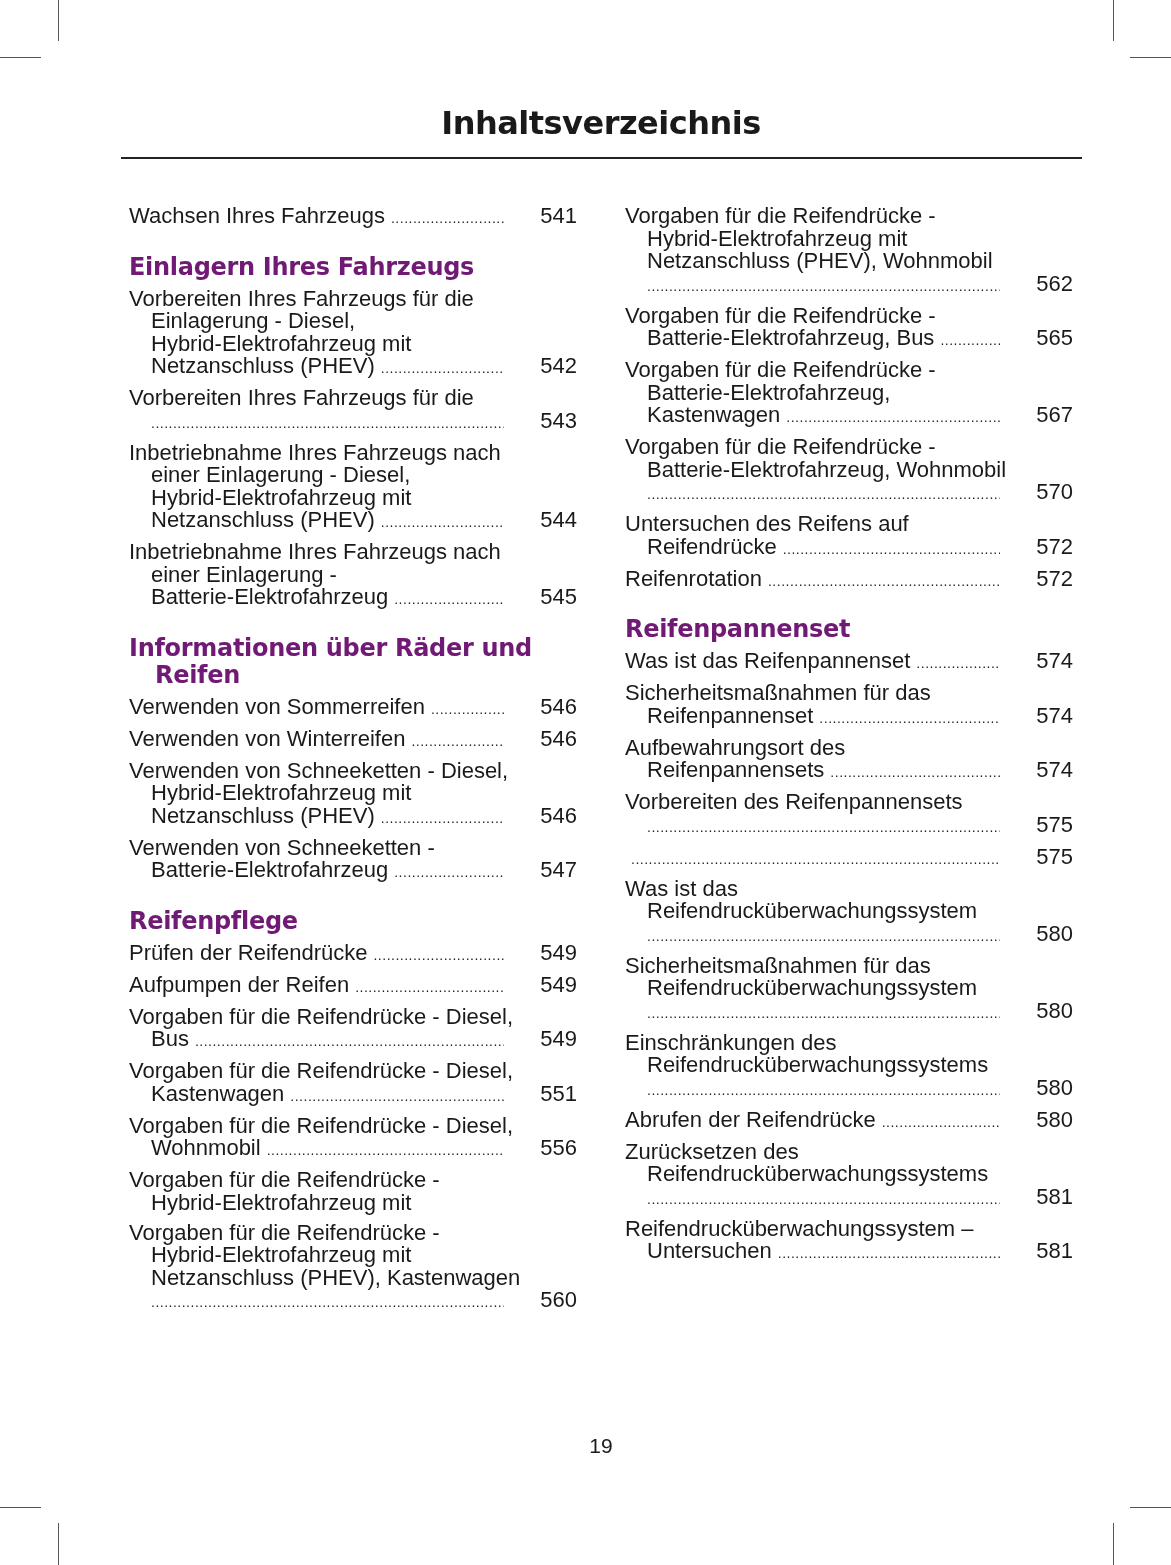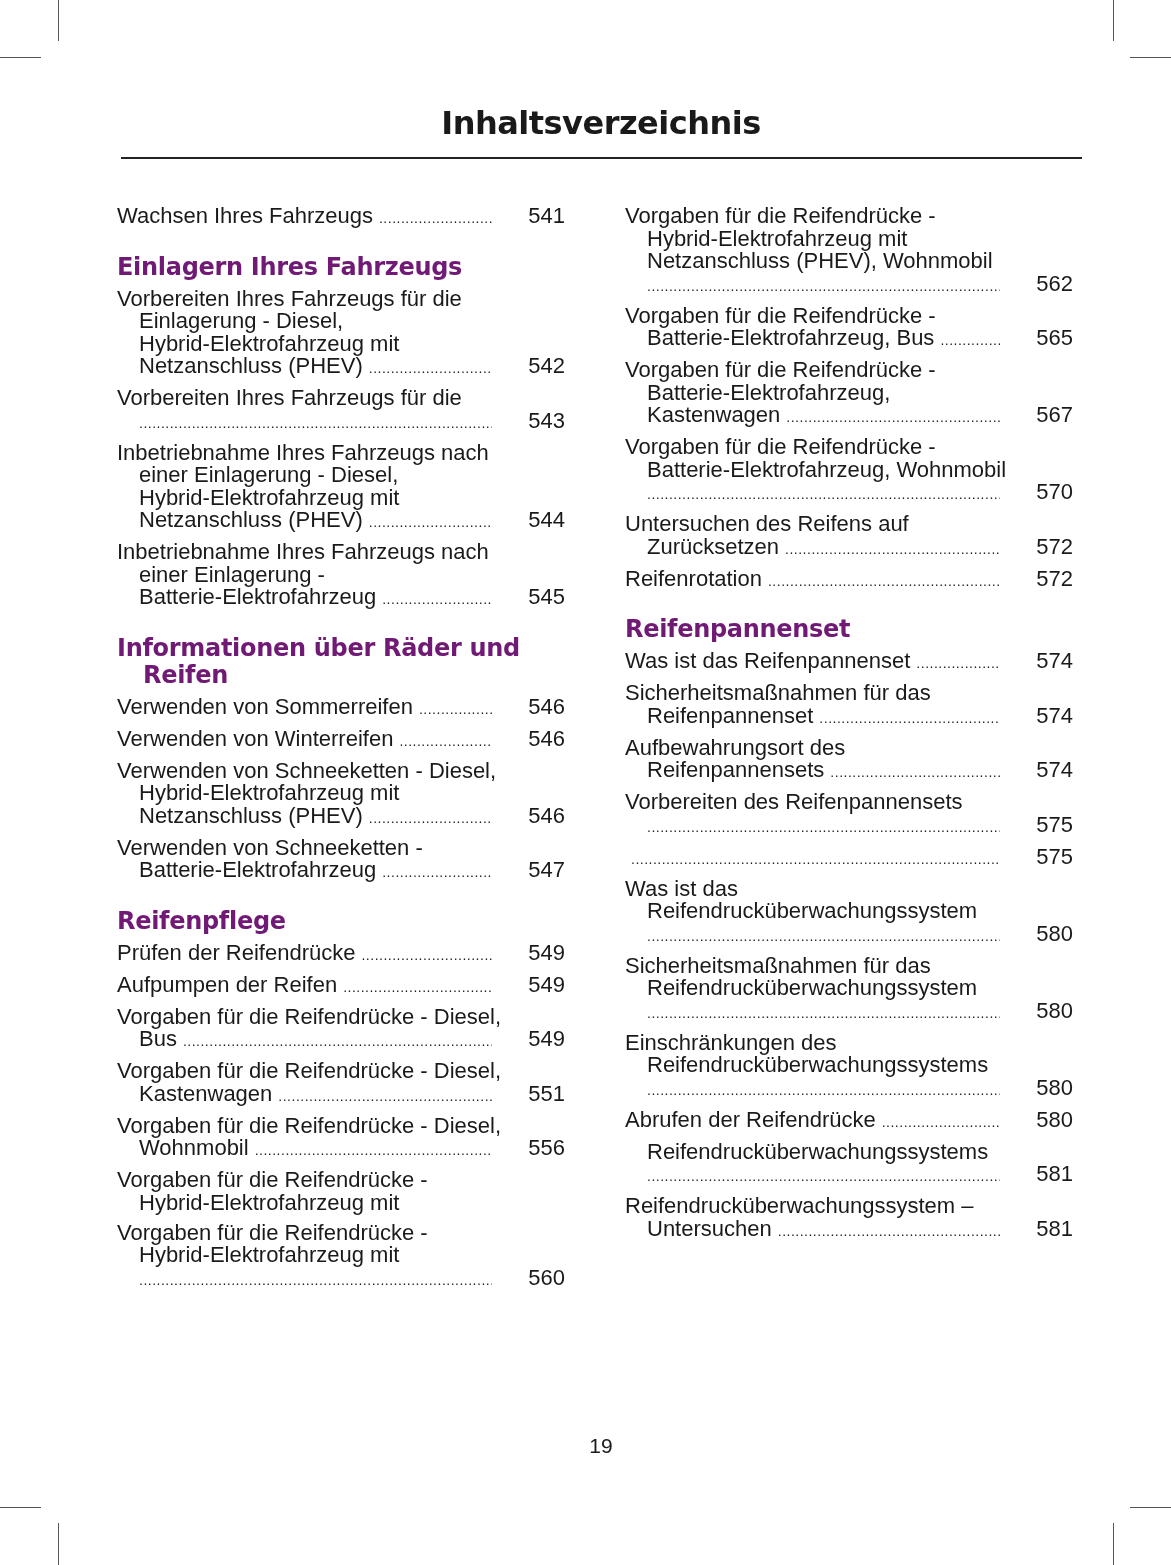--- a/index.html
+++ b/index.html
@@ -1,21 +1,21 @@
 <!DOCTYPE html>
 <html><head>
 <meta charset="utf-8">
 <style>
   html, body { margin:0; padding:0; background:#ffffff; }
   body { width:1171px; height:1565px; position:relative; overflow:hidden; font-family:"Liberation Sans", sans-serif; color:#1a1a1a; }
   .crop { position:absolute; background:#555; }
   .title { position:absolute; left:0; width:1202px; top:104px; text-align:center; font-family:"DejaVu Sans", sans-serif; font-weight:bold; font-size:32px; letter-spacing:-0.5px; color:#1a1a1a; }
   .rule { position:absolute; left:121px; width:961px; top:157px; height:2px; background:#222; }
   .col { position:absolute; width:448px; }
-  .col.left { left:117px; top:205px; }
+  .col.left { left:129px; top:205px; }
   .col.right { left:625px; top:205px; }
   .entry { position:relative; font-size:22px; line-height:22.5px; margin-bottom:7.5px; }
   .entry .line { display:block; white-space:nowrap; }
   .entry .line.indent { padding-left:22px; }
   .entry .lastline { display:flex; align-items:baseline; }
   .entry .lastline .txt { white-space:nowrap; flex:0 0 auto; }
   .entry .lastline .dots { flex:1 1 auto; overflow:hidden; white-space:nowrap; margin:0 2px 0 6px; letter-spacing:0.5px; font-size:14px; color:#222; }
   .entry .lastline .dots::before { content:"....................................................................................................................................................................................................."; }
   .entry .lastline .dots.nogap { margin-left:0; }
   .entry .lastline .page { flex:0 0 auto;margin-left:34px; }
@@ -163,20 +163,21 @@
         <span class="page">556</span>
       </div>
     </div>
     <div class="entry">
       <span class="line">Vorgaben für die Reifendrücke -</span>
       <span class="line indent">Hybrid-Elektrofahrzeug mit</span>
     </div>
     <div class="entry">
       <span class="line">Vorgaben für die Reifendrücke -</span>
       <span class="line indent">Hybrid-Elektrofahrzeug mit</span>
+      <span class="line indent">Netzanschluss (PHEV), Kastenwagen</span>
       <div class="lastline line indent">
         <span class="txt"></span>
         <span class="dots nogap"></span>
         <span class="page">560</span>
       </div>
     </div>
   </div>
 <div class="col right" id="col-right">
     <div class="entry">
       <span class="line">Vorgaben für die Reifendrücke -</span>
@@ -210,21 +211,21 @@
       <span class="line indent">Batterie-Elektrofahrzeug, Wohnmobil</span>
       <div class="lastline line indent">
         <span class="txt"></span>
         <span class="dots nogap"></span>
         <span class="page">570</span>
       </div>
     </div>
     <div class="entry">
       <span class="line">Untersuchen des Reifens auf</span>
       <div class="lastline line indent">
-        <span class="txt">Zurücksetzen</span>
+        <span class="txt">Reifendrücke</span>
         <span class="dots"></span>
         <span class="page">572</span>
       </div>
     </div>
     <div class="entry">
       <div class="lastline line">
         <span class="txt">Reifenrotation</span>
         <span class="dots"></span>
         <span class="page">572</span>
       </div>
@@ -297,20 +298,21 @@
       </div>
     </div>
     <div class="entry">
       <div class="lastline line">
         <span class="txt">Abrufen der Reifendrücke</span>
         <span class="dots"></span>
         <span class="page">580</span>
       </div>
     </div>
     <div class="entry">
+      <span class="line">Zurücksetzen des</span>
       <span class="line indent">Reifendrucküberwachungssystems</span>
       <div class="lastline line indent">
         <span class="txt"></span>
         <span class="dots nogap"></span>
         <span class="page">581</span>
       </div>
     </div>
     <div class="entry">
       <span class="line">Reifendrucküberwachungssystem –</span>
       <div class="lastline line indent">

